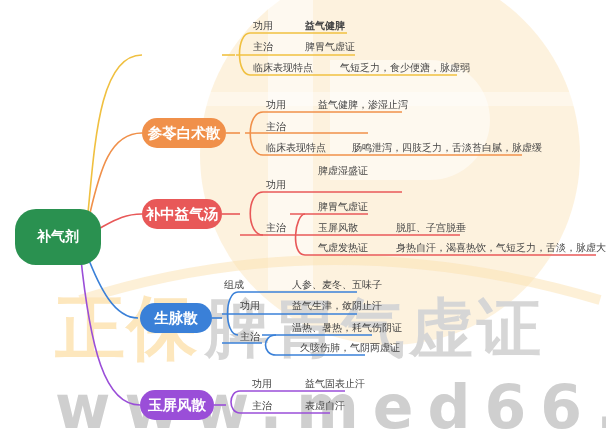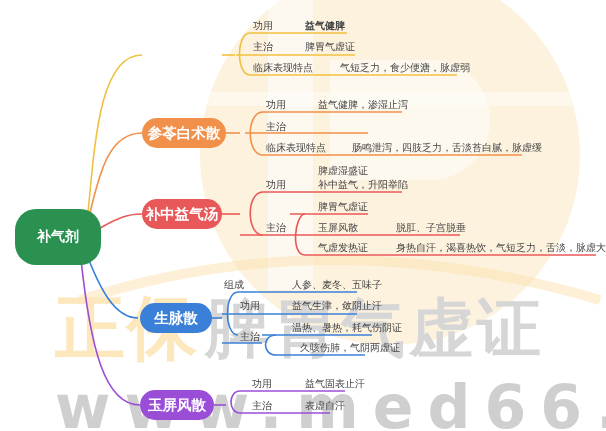--- a/index.html
+++ b/index.html
@@ -92,21 +92,20 @@
   <div class="leaf" style="left:340px; top:62px;">气短乏力，食少便溏，脉虚弱</div>
 
   <div class="leaf" style="left:266px; top:99px;">功用</div>
   <div class="leaf" style="left:318px; top:99px;">益气健脾，渗湿止泻</div>
   <div class="leaf" style="left:266px; top:121px;">主治</div>
   <div class="leaf" style="left:318px; top:121px;margin-top:44px;">脾虚湿盛证</div>
   <div class="leaf" style="left:266px; top:142px;">临床表现特点</div>
   <div class="leaf" style="left:352px; top:142px;">肠鸣泄泻，四肢乏力，舌淡苔白腻，脉虚缓</div>
 
   <div class="leaf" style="left:266px; top:179px;">功用</div>
-  <div class="leaf" style="left:318px; top:179px;">补中益气，升阳举陷</div>
   <div class="leaf" style="left:266px; top:222px;">主治</div>
   <div class="leaf" style="left:318px; top:201px;">脾胃气虚证</div>
   <div class="leaf" style="left:318px; top:222px;">玉屏风散</div>
   <div class="leaf" style="left:396px; top:222px;">脱肛、子宫脱垂</div>
   <div class="leaf" style="left:318px; top:242px;">气虚发热证</div>
   <div class="leaf" style="left:396px; top:242px;">身热自汗，渴喜热饮，气短乏力，舌淡，脉虚大无力</div>
 
   <div class="leaf" style="left:224px; top:279px;">组成</div>
   <div class="leaf" style="left:292px; top:279px;">人参、麦冬、五味子</div>
   <div class="leaf" style="left:240px; top:300px;">功用</div>

